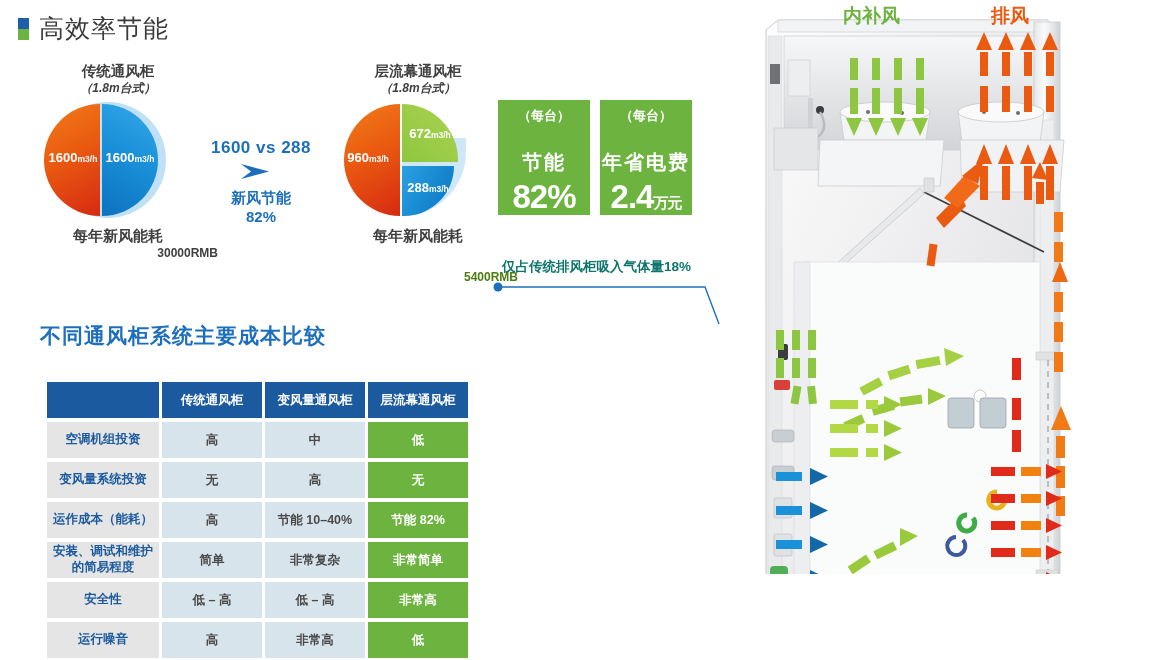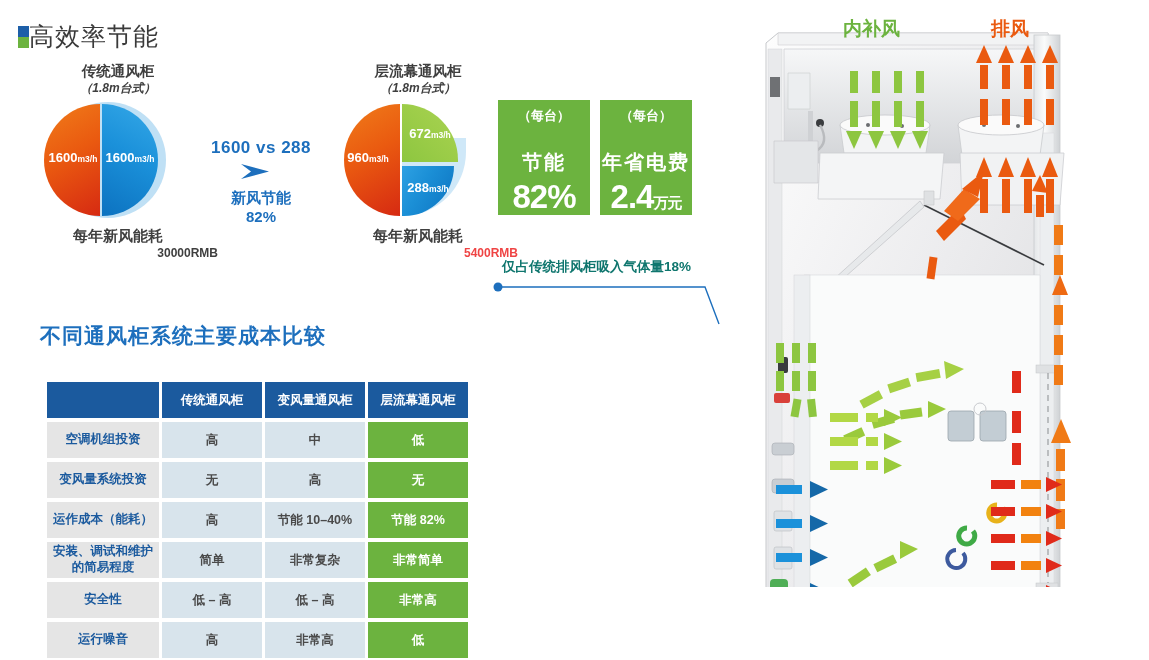--- a/index.html
+++ b/index.html
@@ -8,21 +8,21 @@
   body {
     width:1149px; height:660px;
     background:#ffffff;
     font-family:"Liberation Sans","DejaVu Sans",sans-serif;
     overflow:hidden;
     position:relative;
   }
   .page { position:relative; width:1149px; height:660px; }
 
   
-  .hdr { position:absolute; left:18px; top:20px; display:flex; align-items:center; gap:0; }
+  .hdr { position:absolute; left:18px; top:12px; display:flex; align-items:center; gap:10px; }
   .hdr-bullet { width:11px; height:22px; position:relative; }
   .hdr-bullet .b-top { position:absolute; left:0; top:0; width:11px; height:11px; background:#1d5fa8; }
   .hdr-bullet .b-bot { position:absolute; left:0; top:11px; width:11px; height:11px; background:#6cb33f; }
   .hdr-title { font-size:25px; color:#3a3a3a; letter-spacing:1px; font-weight:400; }
 
   
   .left { position:absolute; left:0; top:0; width:748px; height:660px; }
 
   .pie-col { position:absolute; text-align:center; }
   .pie-col.left-col { left:18px; top:62px; width:200px; }
@@ -75,21 +75,21 @@
   }
   .pie2 .lbl-o { position:absolute; left:0px; top:46px; width:48px; text-align:center; }
   .pie2 .lbl-g { position:absolute; left:58px; top:22px; width:56px; text-align:center; }
   .pie2 .lbl-b { position:absolute; left:58px; top:76px; width:52px; text-align:center; }
 
   .slice-lbl { color:#ffffff; font-size:13px; font-weight:700; white-space:nowrap; }
   .slice-lbl .unit { font-size:8.5px; font-weight:700; }
 
   .pie-foot { margin-top:10px; font-size:15px; color:#3f3f3f; font-weight:700; line-height:1.3; }
   .pie-foot .val { display:block; font-size:12px; font-weight:700; color:#3f3f3f;text-align:right; }
-  .pie-foot .val.blue { color:#ef4444; }
+  .pie-foot .val.blue { color:#4d7c0f;margin-top:24px; }
 
   
   .compare { position:absolute; left:196px; top:138px; width:130px; text-align:center; color:#1d6fbd; }
   .compare .big { font-size:17px; font-weight:700; letter-spacing:0.5px; }
   .compare .arrow { margin:4px auto 3px; width:44px; height:20px; }
   .compare .small { font-size:15px; font-weight:700; line-height:1.25; }
 
   
   .badges { position:absolute; left:498px; top:100px; display:flex; gap:10px; }
   .badge {
@@ -114,21 +114,21 @@
     width:100px; height:36px; text-align:center; vertical-align:middle;
     font-size:12.5px; font-weight:700;
   }
   table.cmp th.corner { background:#1b5a9e; width:112px; }
   table.cmp th { background:#1b5a9e; color:#ffffff; }
   table.cmp td.rowlbl { background:#e5e5e5; color:#1b5a9e; width:112px; line-height:1.25; }
   table.cmp td.val { background:#d8e4ec; color:#4a4a4a; }
   table.cmp td.good { background:#6cb33f; color:#ffffff; }
 
   
-  .diagram { position:absolute; left:748px; top:13px; width:401px; height:574px; overflow:hidden; }
+  .diagram { position:absolute; left:748px; top:0; width:401px; height:574px; overflow:hidden; }
 </style>
 </head>
 <body>
 
 <div class="page">
 
   <div class="hdr">
     <span class="hdr-bullet">
       <span class="b-top"></span>
         <span class="b-bot"></span>

